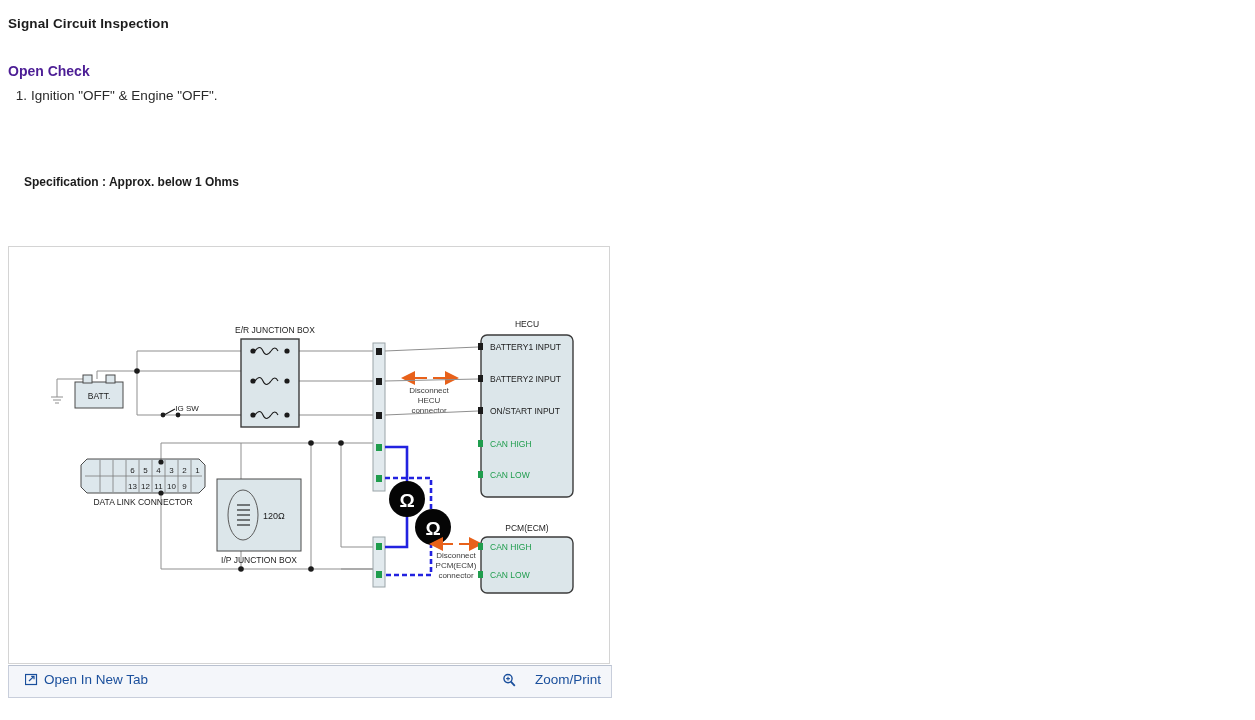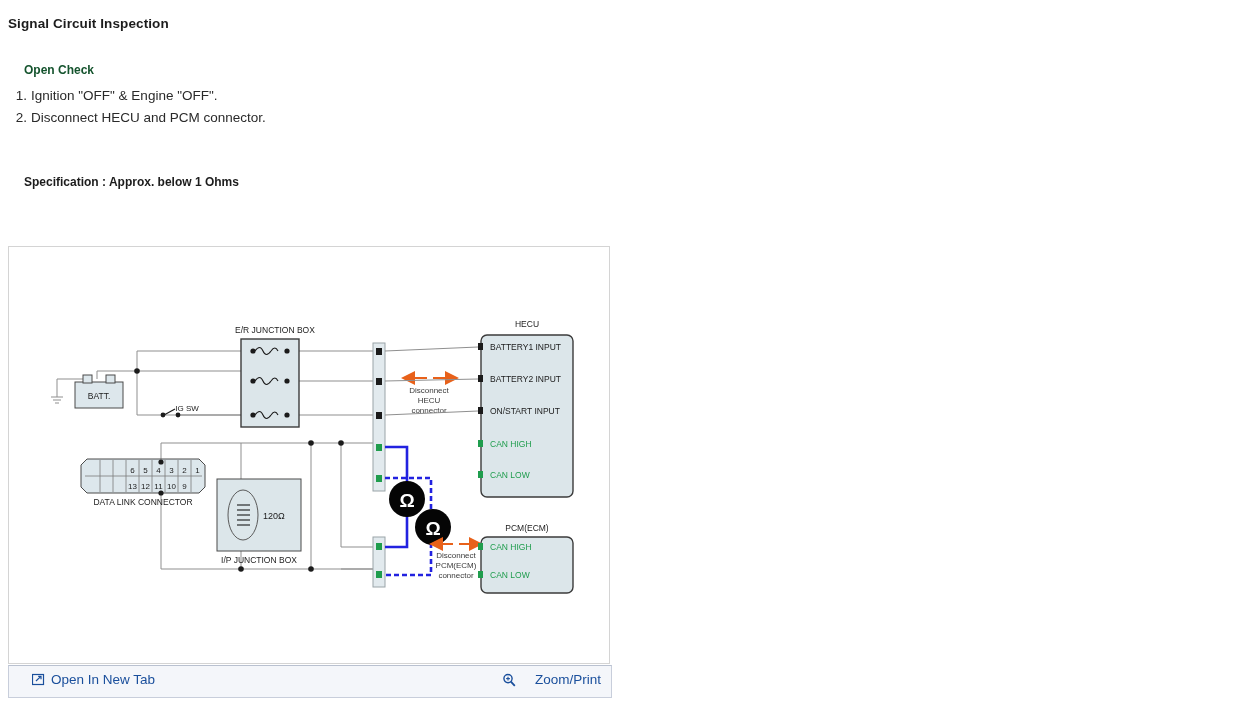--- a/index.html
+++ b/index.html
@@ -27,25 +27,25 @@
     position: absolute;
     left: 8px;
     top: 16px;
     font-size: 13.5px;
     font-weight: bold;
     color: #1c1c1c;
     letter-spacing: 0.1px;
   }
   .section-head {
     position: absolute;
-    left: 24px;
+    left: 8px;
     top: 63px;
-    font-size: 12px;
+    font-size: 14px;
     font-weight: bold;
-    color: #14532d;
+    color: #4c1d95;
   }
   .steps {
     position: absolute;
     left: 10px;
     top: 85px;
     width: 1230px;
   }
   .step {
     font-size: 13.5px;
     line-height: 22px;
@@ -88,21 +88,21 @@
     top: 419px;
     width: 604px;
     height: 33px;
     box-sizing: border-box;
     background: #f4f6fa;
     border: 1px solid #c8cedb;
     border-top: 1px solid #b9c1d0;
   }
   .tb-left {
     position: absolute;
-    left: 23px;
+    left: 16px;
     top: 6px;
     display: flex;
     align-items: center;
     gap: 6px;
     cursor: pointer;
     text-align: center;
   }
   .tb-right {
     position: absolute;
     right: 10px;
@@ -122,23 +122,20 @@
 <body>
 
 <div class="page">
 
   <div class="doc-title">Signal Circuit Inspection</div>
   <div class="section-head">Open Check</div>
 
   <div class="steps">
     <div class="step">
       <span class="num">1.</span><span>Ignition "OFF" &amp; Engine "OFF".</span>
-    </div>
-    <div class="step">
-      <span class="num">2.</span><span>Disconnect HECU and PCM connector.</span>
     </div>
   </div>
 
   <div class="spec">Specification : Approx. below 1 Ohms</div>
 
   <div class="figure-viewer">
 
     <div class="figure-canvas">
       <svg width="600" height="416" viewBox="0 0 600 416" xmlns="http://www.w3.org/2000/svg">
         <defs>

